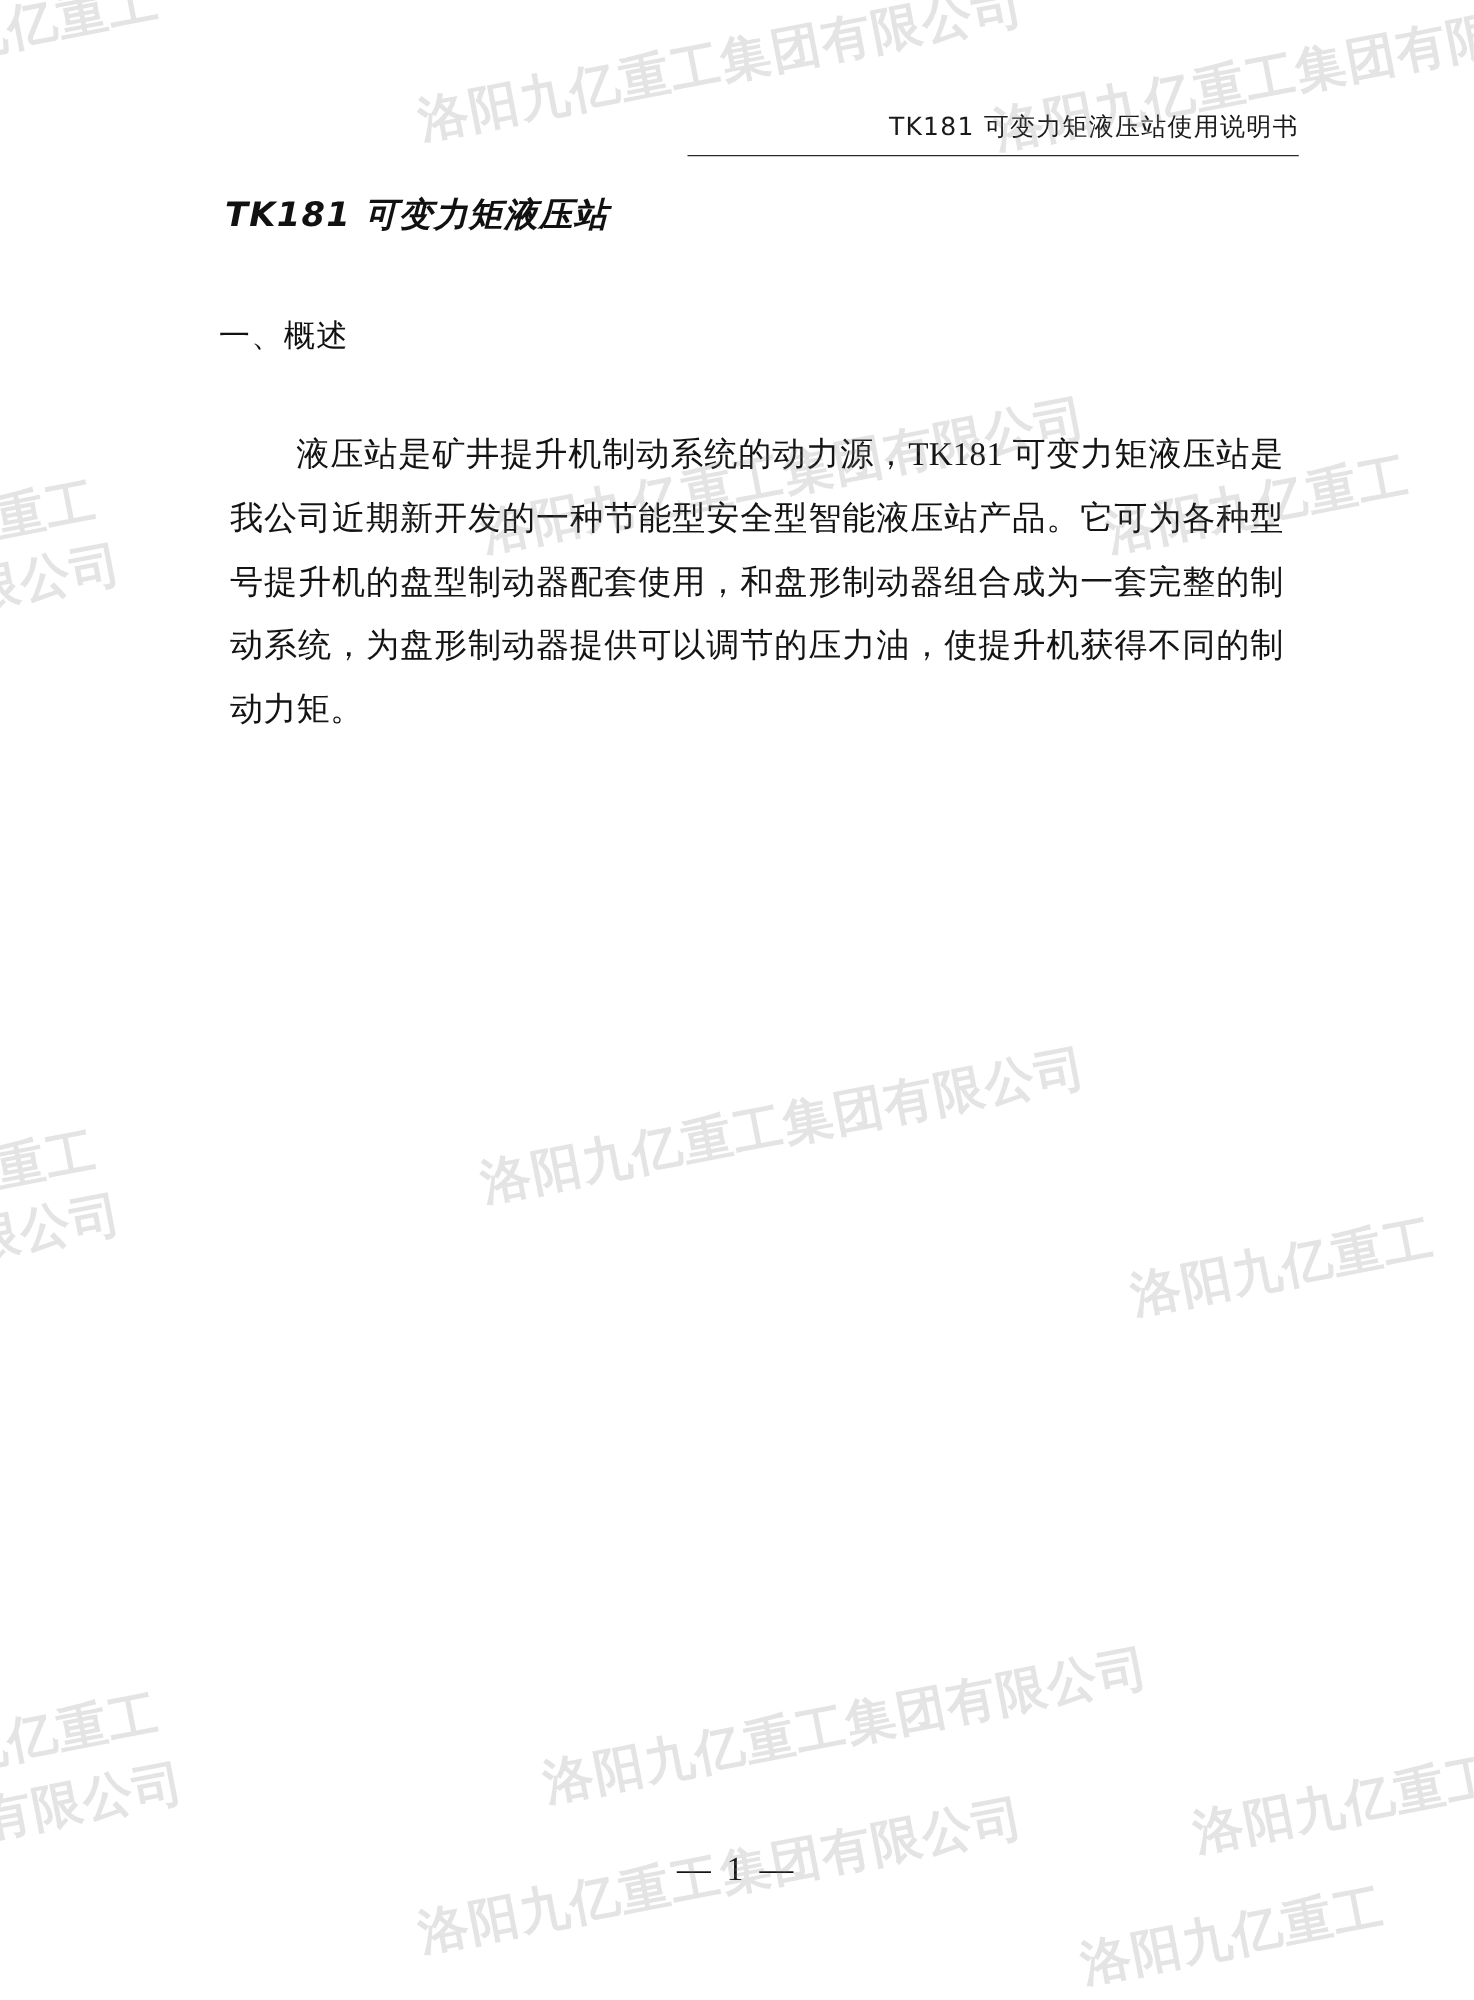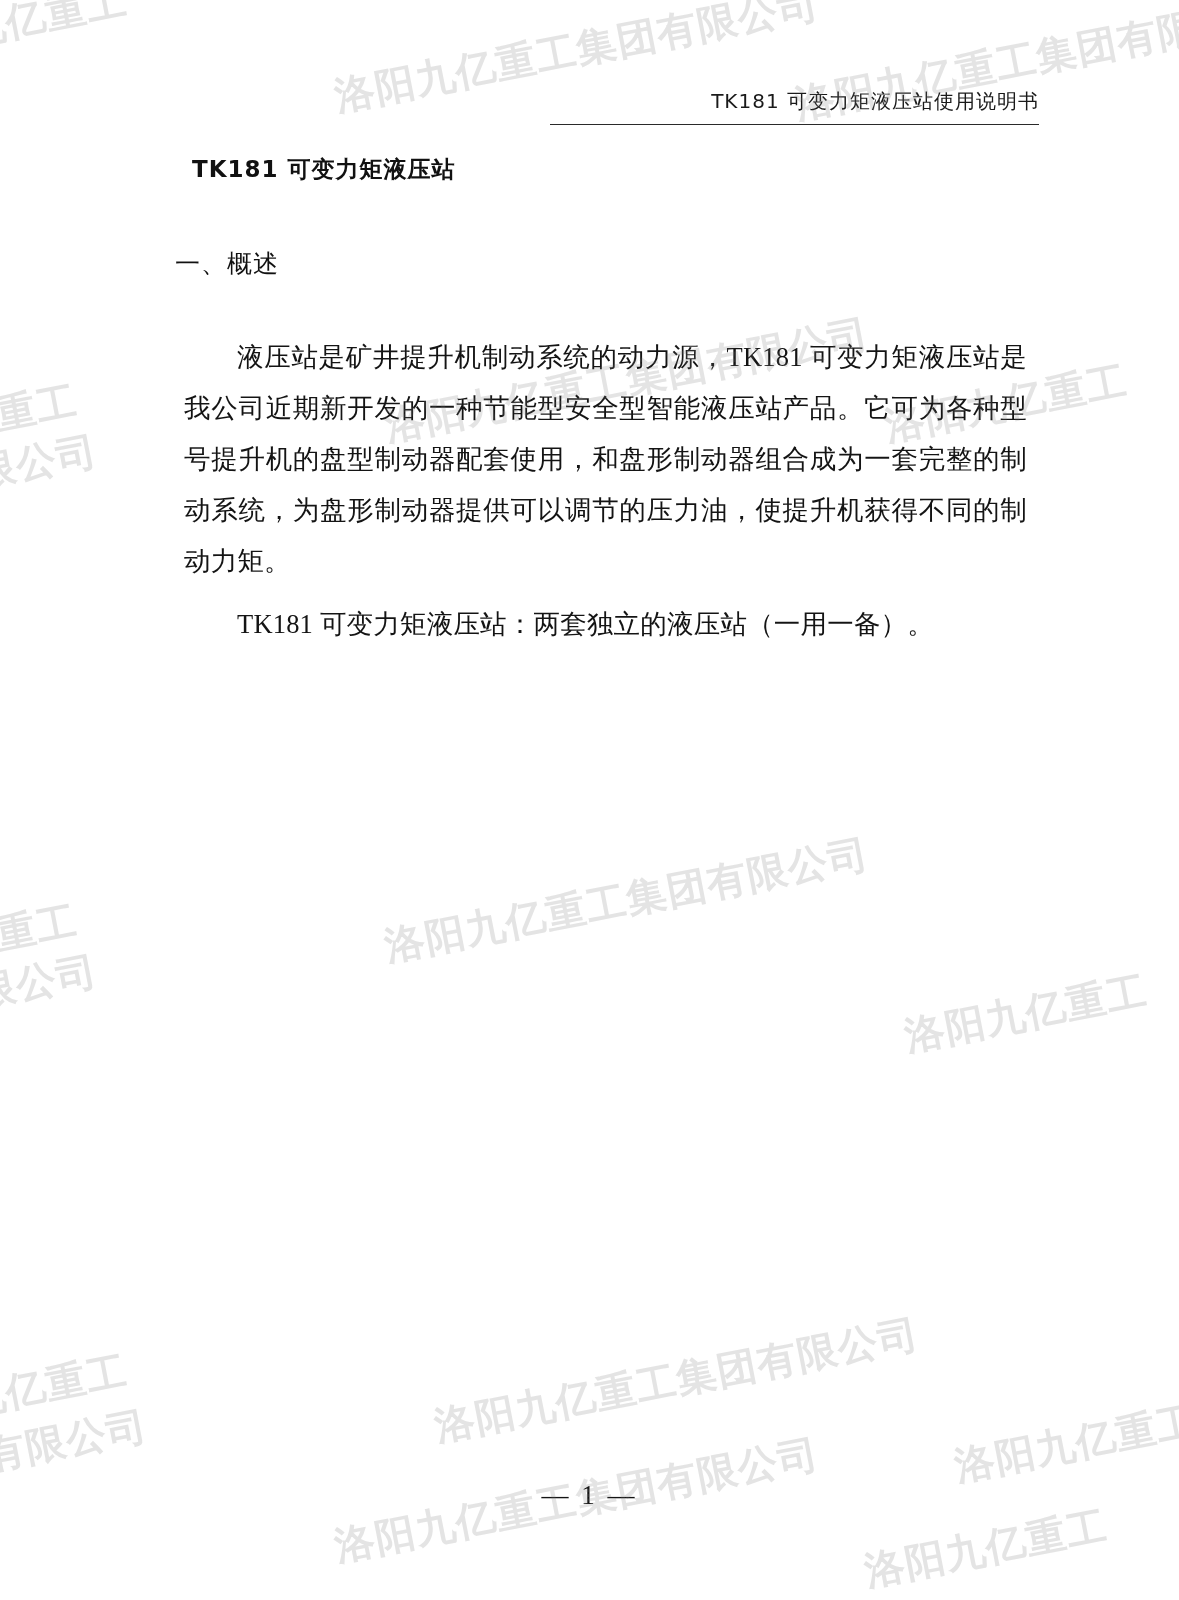--- a/index.html
+++ b/index.html
@@ -70,26 +70,27 @@
 
   #content {
     position: absolute;
     left: 172px;
     right: 140px;
     top: 155px;
   }
 
   #doc-title {
     font-family: "DejaVu Sans", "Liberation Sans", sans-serif;
-    font-size: 23px;
+    font-size: 27px;
     font-weight: 700;
     letter-spacing: 1px;
     color: #111;
-    margin: 0 0 0 20px;
+    margin: 0 0 0 8px;
     line-height: 1.3;
+    font-style: italic;
   }
 
   #section-heading {
     font-family: "DejaVu Sans", "Liberation Sans", sans-serif;
     font-size: 25px;
     font-weight: 400;
     letter-spacing: 1px;
     color: #111;
     margin: 63px 0 0 3px;
     line-height: 1.3;
@@ -130,21 +131,20 @@
   <div id="header">
     <div id="header-title">TK181 可变力矩液压站使用说明书</div>
     <div id="header-rule"></div>
   </div>
 
   <div id="content">
     <h1 id="doc-title">TK181 可变力矩液压站</h1>
     <h2 id="section-heading">一、概述</h2>
 
     <p class="para" id="para-1">液压站是矿井提升机制动系统的动力源，TK181 可变力矩液压站是我公司近期新开发的一种节能型安全型智能液压站产品。它可为各种型号提升机的盘型制动器配套使用，和盘形制动器组合成为一套完整的制动系统，为盘形制动器提供可以调节的压力油，使提升机获得不同的制动力矩。</p>
-    <p class="para" id="para-4">TK181 可变力矩液压站：两套独立的液压站（一用一备）。</p>
   </div>
 
   <div id="page-number">— 1 —</div>
 </div>
 
 <div id="watermark-layer">
     <div class="wm" style="left: -120px; top: 20px; font-size: 40px;">洛阳九亿重工</div>
     <div class="wm" style="left: 330px; top: 70px; font-size: 40px;">洛阳九亿重工集团有限公司</div>
     <div class="wm" style="left: 790px; top: 78px; font-size: 40px;">洛阳九亿重工集团有限公司</div>
     <div class="wm" style="left: -170px; top: 420px; font-size: 40px;">洛阳九亿重工</div>

